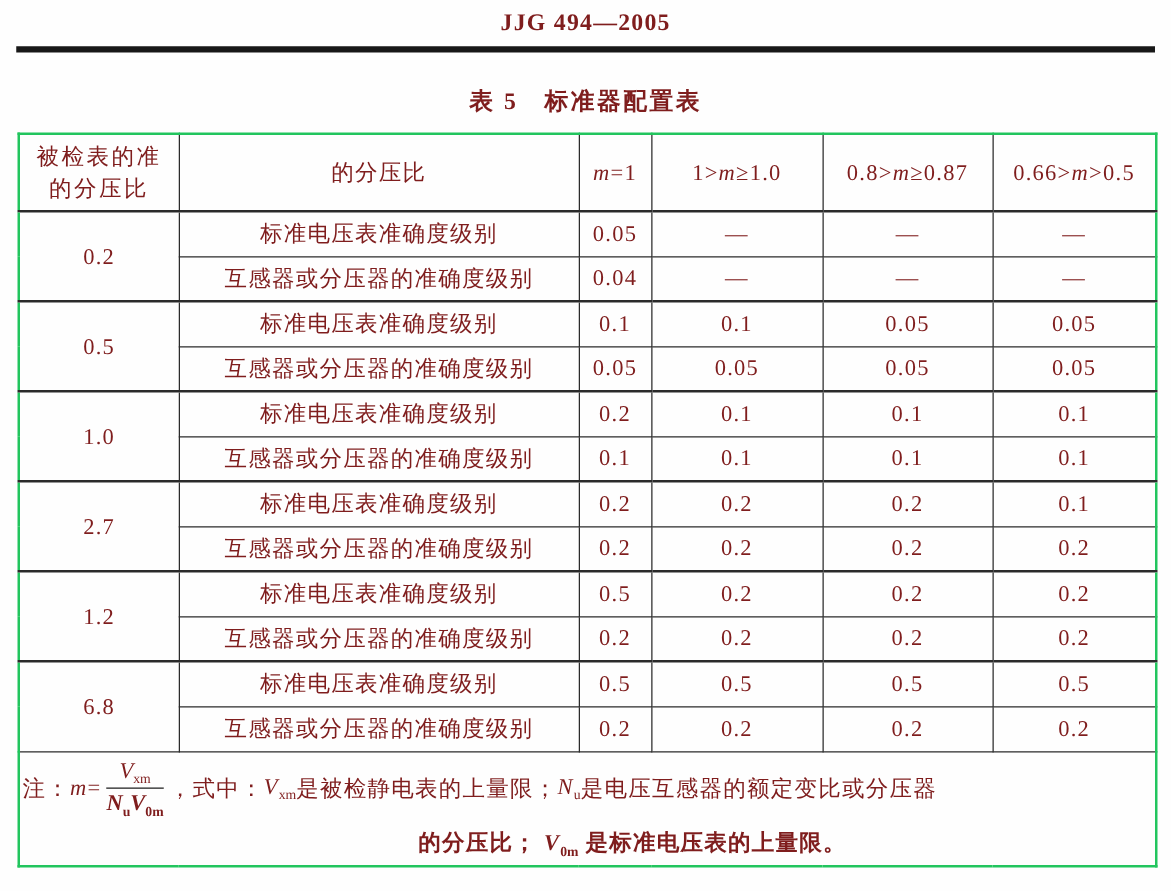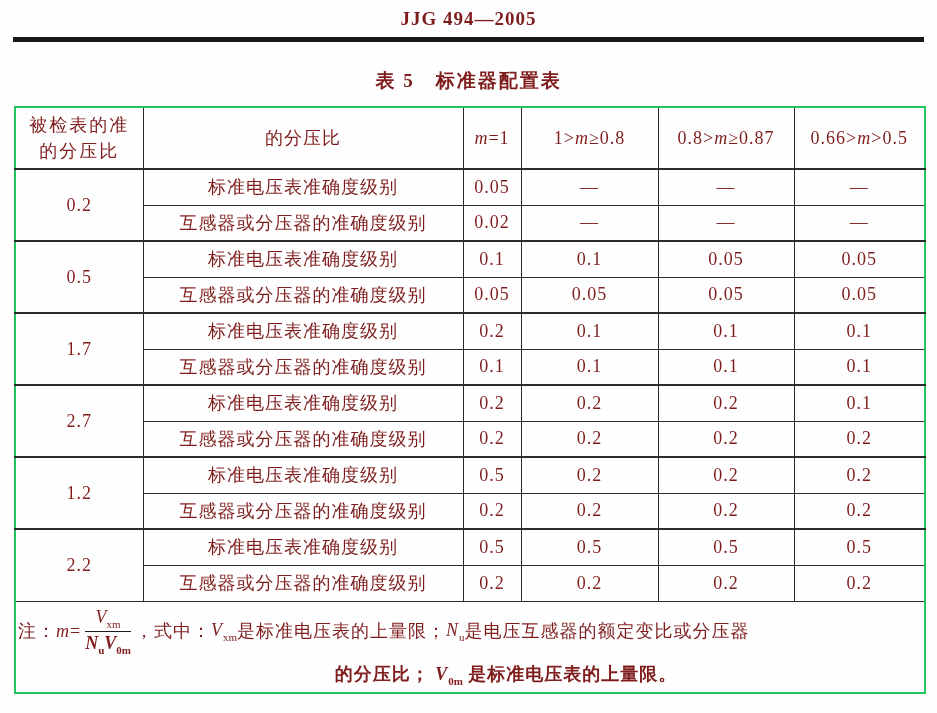--- a/index.html
+++ b/index.html
@@ -95,38 +95,38 @@
         <col style="width:131px">
     </colgroup>
     <thead>
       <tr>
         <th class="hdr-class">
           <div>被检表的准</div>
           <div>的分压比</div>
         </th>
         <th>的分压比</th>
         <th><span></span><i class="var">m</i><span>=1</span></th>
-        <th><span>1&gt;</span><i class="var">m</i><span>≥0.8</span></th>
+        <th><span>1&gt;</span><i class="var">m</i><span>≥1.0</span></th>
         <th><span>0.8&gt;</span><i class="var">m</i><span>≥0.87</span></th>
         <th><span>0.66&gt;</span><i class="var">m</i><span>&gt;0.5</span></th>
       </tr>
     </thead>
     <tbody>
 
       <tr class="grp-start">
         <td class="cls" rowspan="2">0.2</td>
         <td>标准电压表准确度级别</td>
         <td class="val">0.05</td>
         <td class="val">—</td>
         <td class="val">—</td>
         <td class="val">—</td>
       </tr>
       <tr>
         <td>互感器或分压器的准确度级别</td>
-        <td class="val">0.02</td>
+        <td class="val">0.04</td>
         <td class="val">—</td>
         <td class="val">—</td>
         <td class="val">—</td>
       </tr>
 
       <tr class="grp-start">
         <td class="cls" rowspan="2">0.5</td>
         <td>标准电压表准确度级别</td>
         <td class="val">0.1</td>
         <td class="val">0.1</td>
@@ -135,21 +135,21 @@
       </tr>
       <tr>
         <td>互感器或分压器的准确度级别</td>
         <td class="val">0.05</td>
         <td class="val">0.05</td>
         <td class="val">0.05</td>
         <td class="val">0.05</td>
       </tr>
 
       <tr class="grp-start">
-        <td class="cls" rowspan="2">1.7</td>
+        <td class="cls" rowspan="2">1.0</td>
         <td>标准电压表准确度级别</td>
         <td class="val">0.2</td>
         <td class="val">0.1</td>
         <td class="val">0.1</td>
         <td class="val">0.1</td>
       </tr>
       <tr>
         <td>互感器或分压器的准确度级别</td>
         <td class="val">0.1</td>
         <td class="val">0.1</td>
@@ -183,21 +183,21 @@
       </tr>
       <tr>
         <td>互感器或分压器的准确度级别</td>
         <td class="val">0.2</td>
         <td class="val">0.2</td>
         <td class="val">0.2</td>
         <td class="val">0.2</td>
       </tr>
 
       <tr class="grp-start">
-        <td class="cls" rowspan="2">2.2</td>
+        <td class="cls" rowspan="2">6.8</td>
         <td>标准电压表准确度级别</td>
         <td class="val">0.5</td>
         <td class="val">0.5</td>
         <td class="val">0.5</td>
         <td class="val">0.5</td>
       </tr>
       <tr>
         <td>互感器或分压器的准确度级别</td>
         <td class="val">0.2</td>
         <td class="val">0.2</td>
@@ -209,21 +209,21 @@
         <td class="note-cell" colspan="6">
           <div class="note-line1">
             <span>注：</span>
             <span><i class="var">m</i><span>=</span></span>
             <span class="frac">
               <span class="num"><i class="var">V</i><sub>xm</sub></span>
               <span class="den"><i class="var">N</i><sub>u</sub><i class="var">V</i><sub>0m</sub></span>
             </span>
             <span>，式中：</span>
             <span><i class="var">V</i><sub>xm</sub></span>
-            <span>是标准电压表的上量限；</span>
+            <span>是被检静电表的上量限；</span>
             <span><i class="var">N</i><sub>u</sub></span>
             <span>是电压互感器的额定变比或分压器</span>
           </div>
           <div class="note-line2">
             <span>的分压比；</span>
             <span><i class="var">V</i><sub>0m</sub></span>
             <span>是标准电压表的上量限。</span>
           </div>
         </td>
       </tr>

